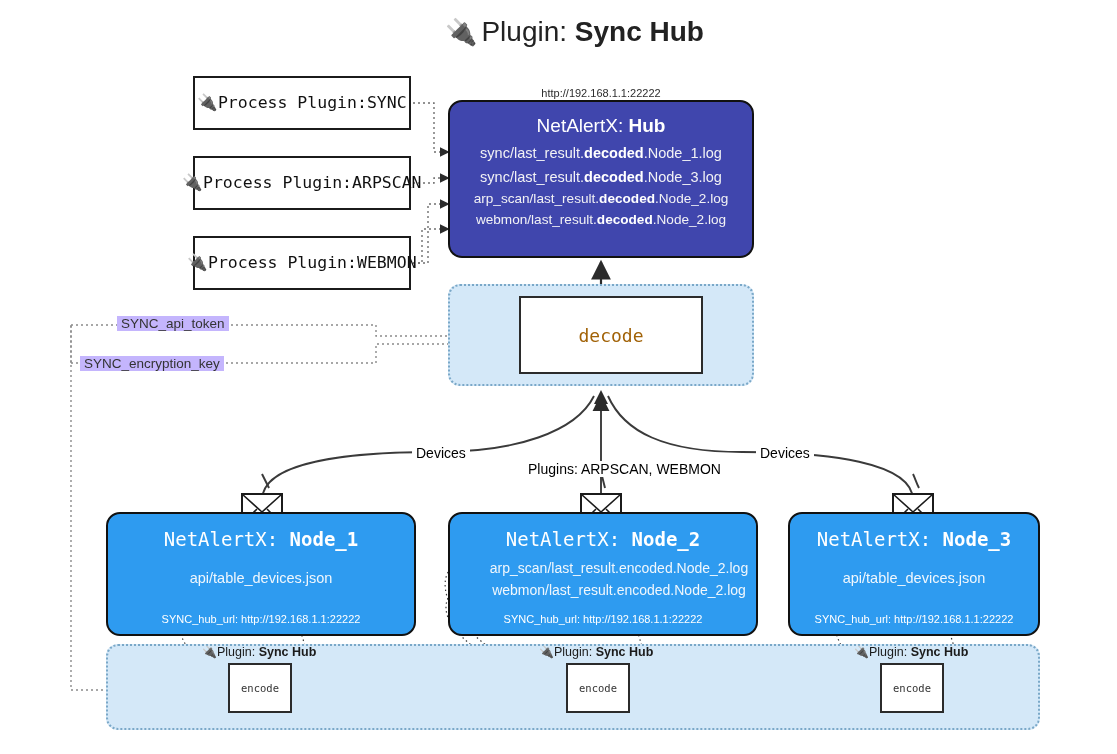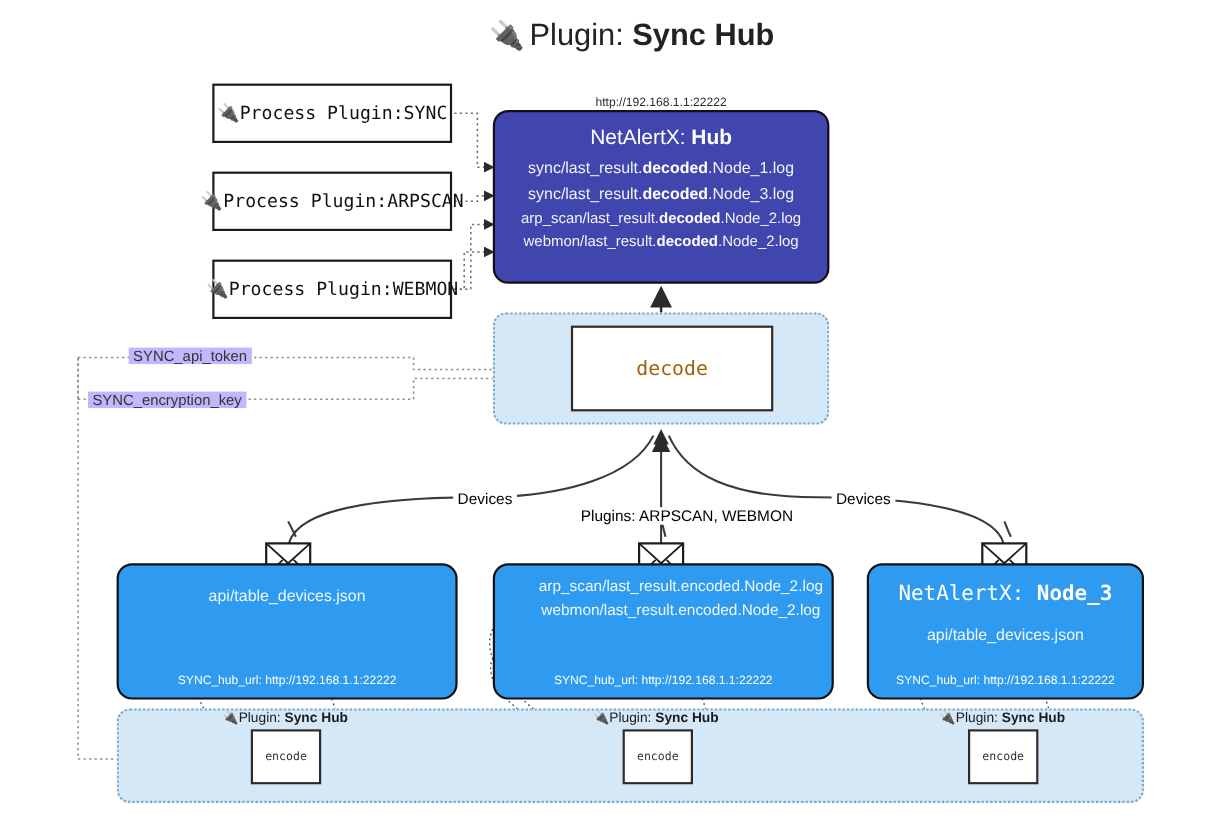--- a/index.html
+++ b/index.html
@@ -276,25 +276,33 @@
   <div class="decode-box">decode</div>
 
   <div class="keylabel" id="k-token">SYNC_api_token</div>
   <div class="keylabel" id="k-enc">SYNC_encryption_key</div>
 
   <div class="edgelabel" id="el-left">Devices</div>
   <div class="edgelabel" id="el-mid">Plugins: ARPSCAN, WEBMON</div>
   <div class="edgelabel" id="el-right">Devices</div>
 
   <div class="node" id="node1">
+    <div class="n-title">
+      <span>NetAlertX:</span>
+      <span class="b">Node_1</span>
+    </div>
     <div class="n-line">api/table_devices.json</div>
     <div class="n-foot">SYNC_hub_url: http://192.168.1.1:22222</div>
   </div>
 
   <div class="node" id="node2">
+    <div class="n-title">
+      <span>NetAlertX:</span>
+      <span class="b">Node_2</span>
+    </div>
     <div class="n-lines">
       <div class="n-line">arp_scan/last_result.encoded.Node_2.log</div>
       <div class="n-line">webmon/last_result.encoded.Node_2.log</div>
     </div>
     <div class="n-foot">SYNC_hub_url: http://192.168.1.1:22222</div>
   </div>
 
   <div class="node" id="node3">
     <div class="n-title">
       <span>NetAlertX:</span>

